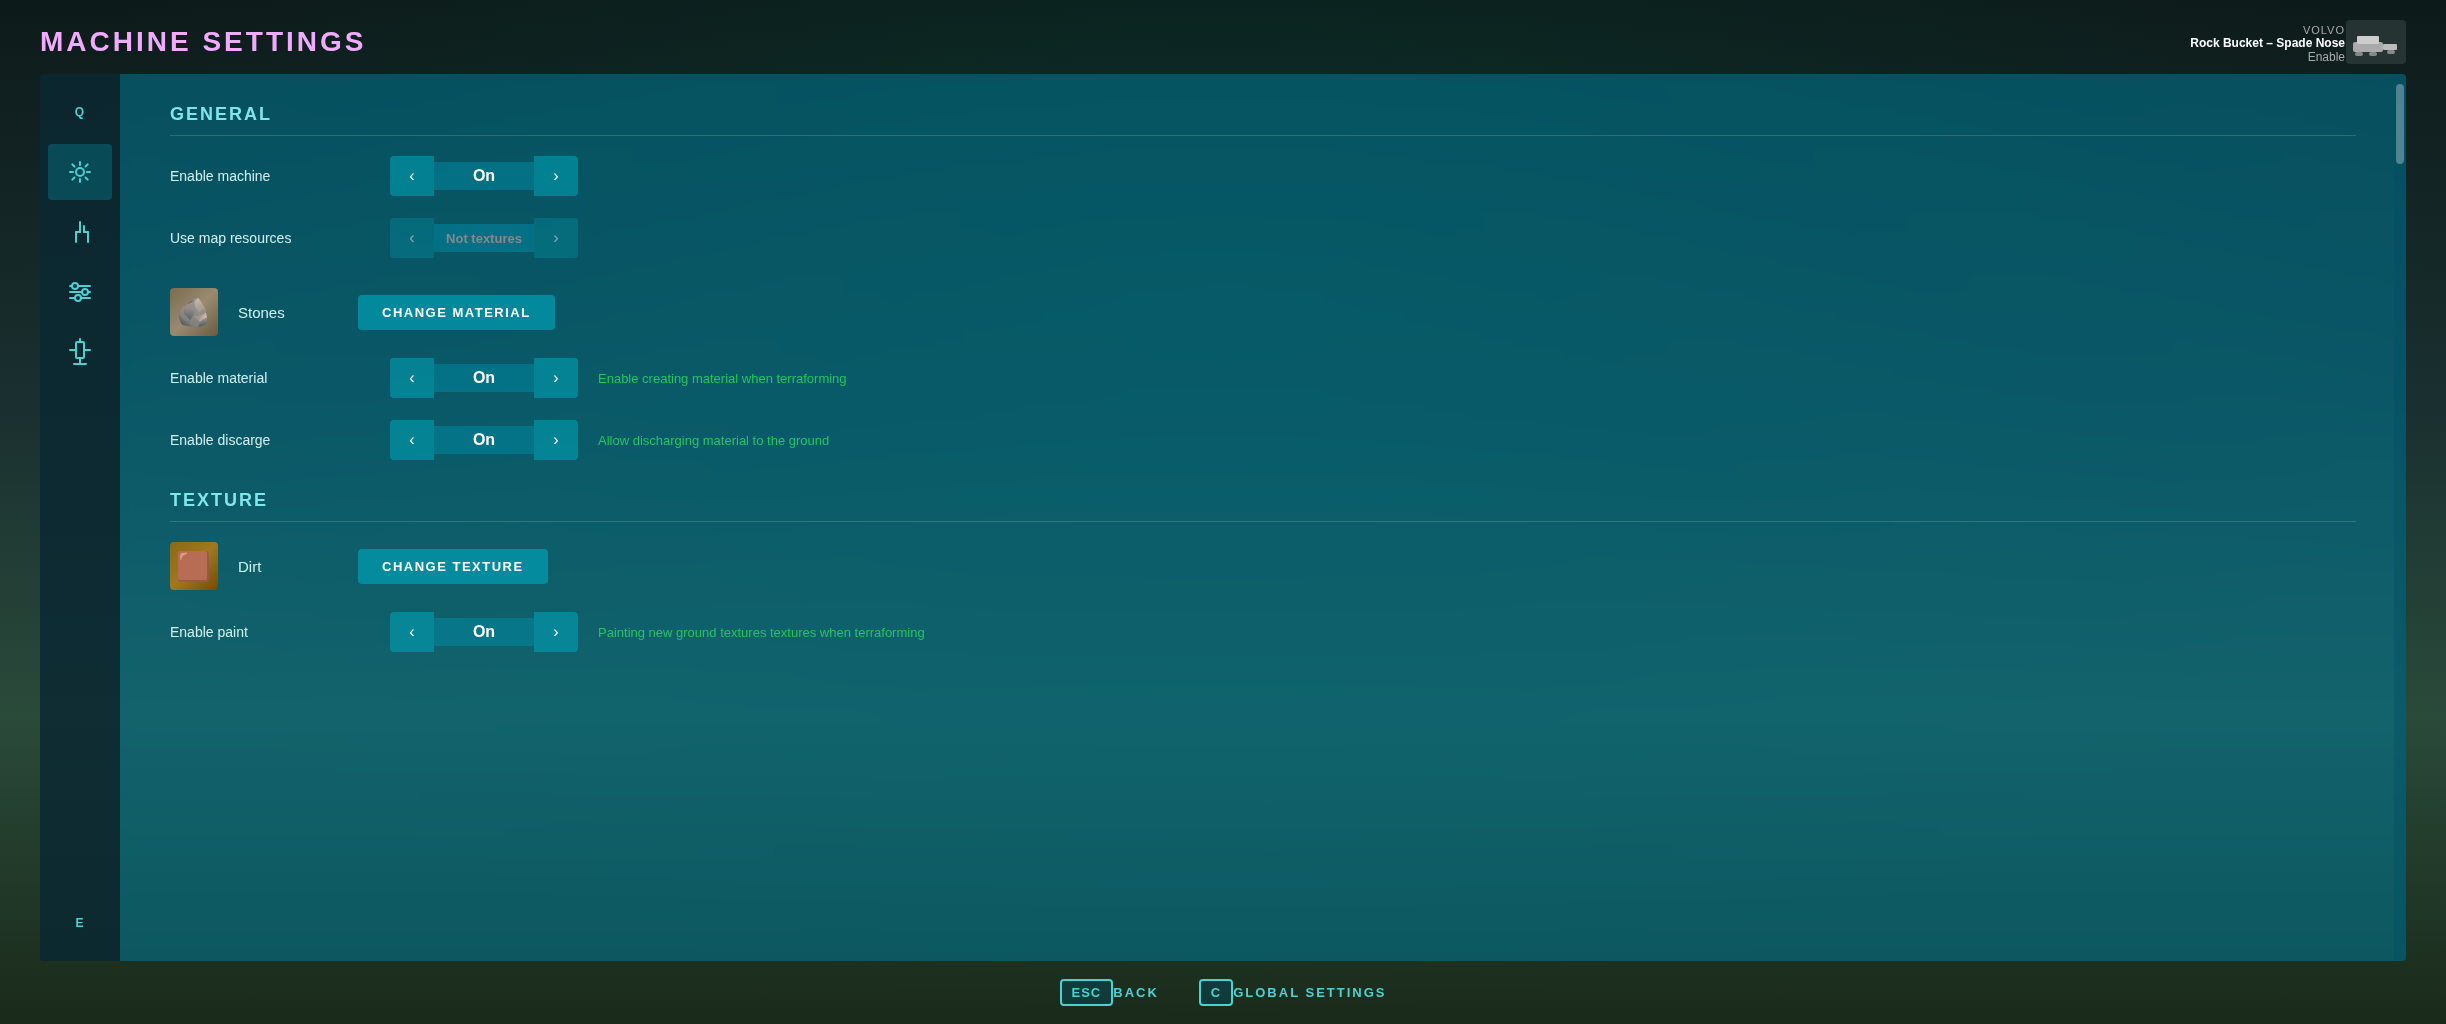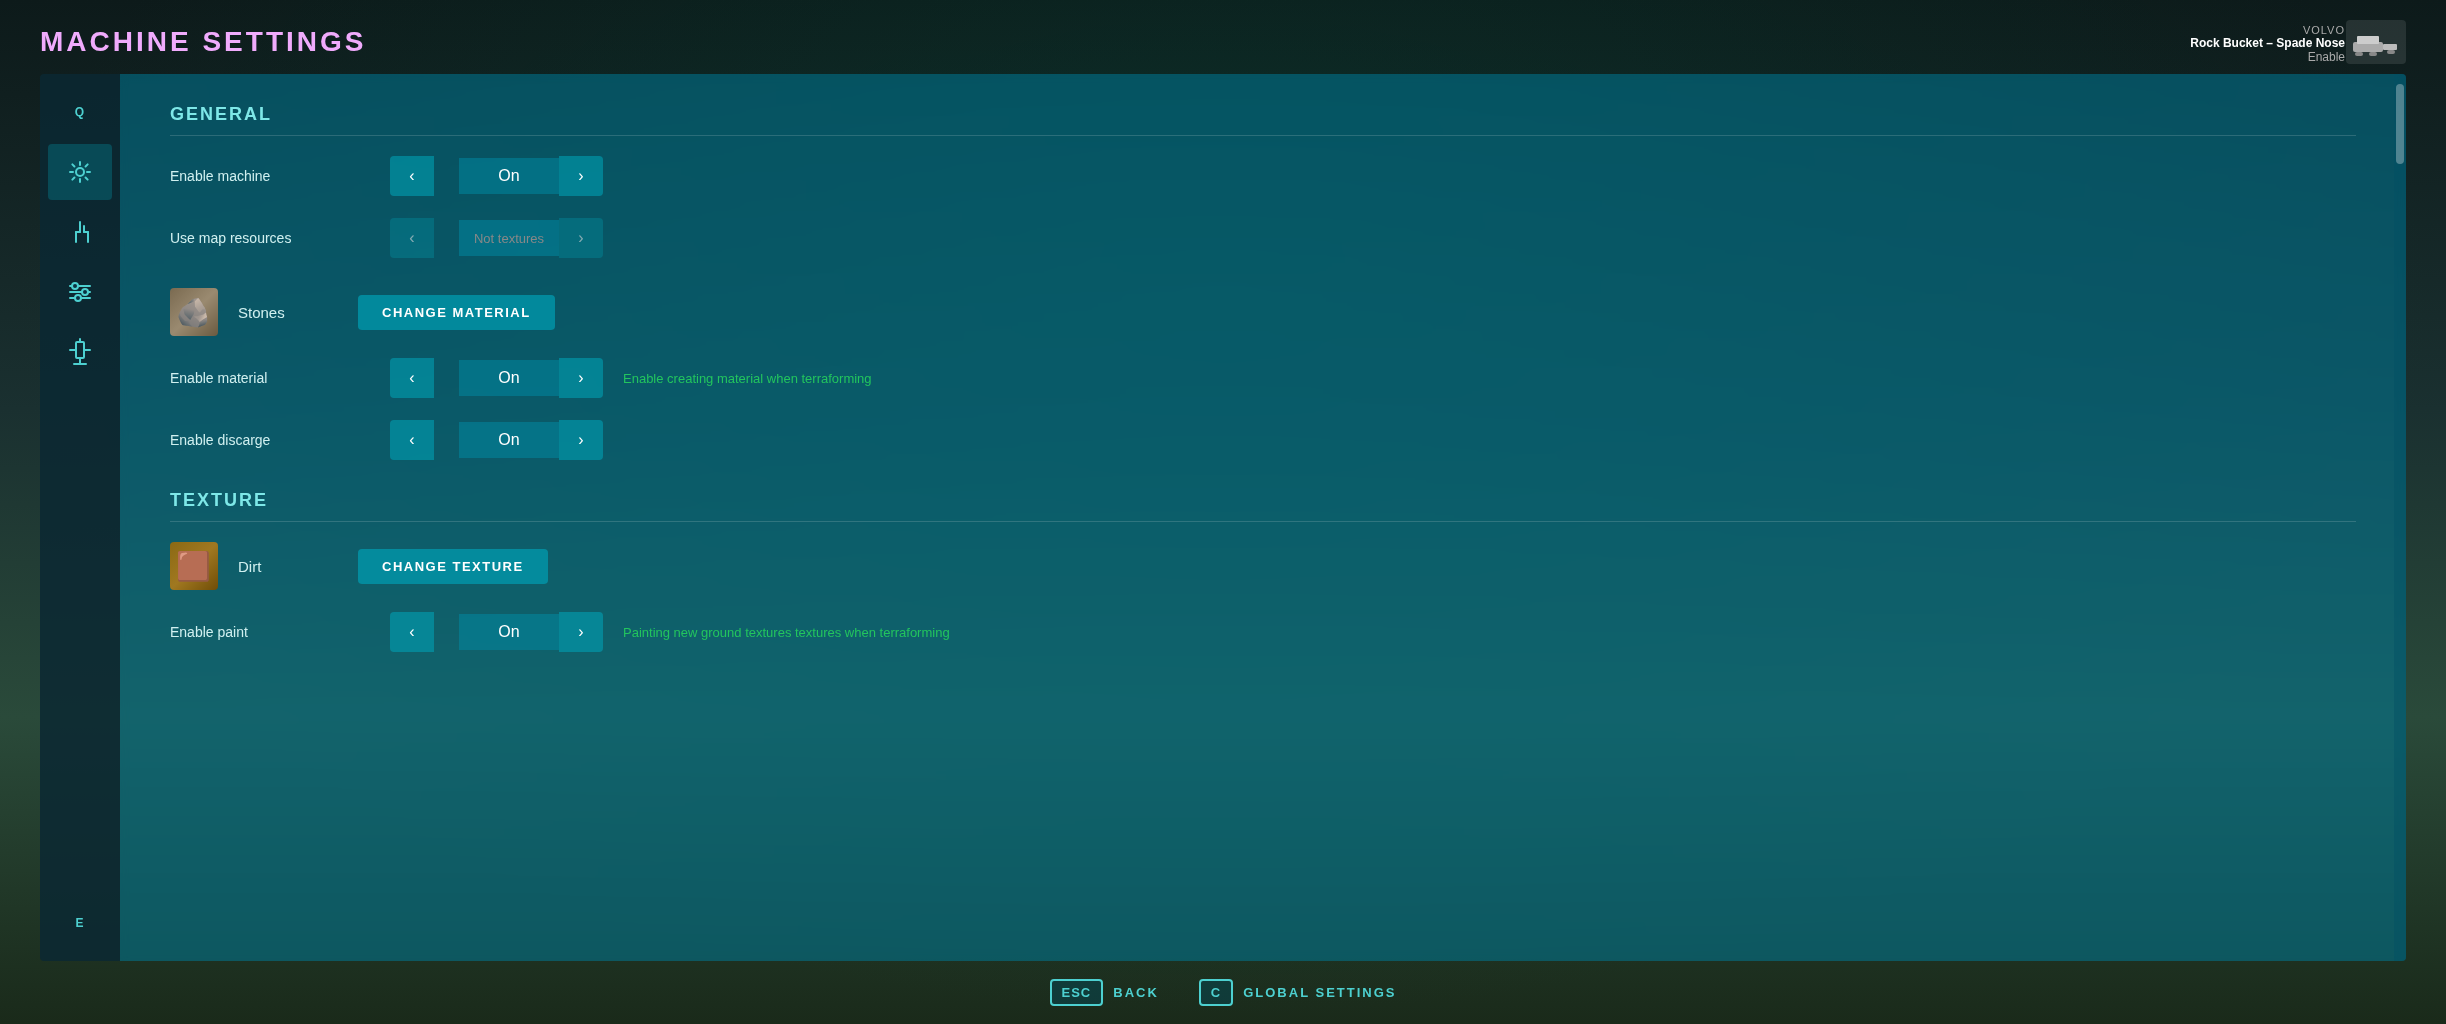--- a/index.html
+++ b/index.html
@@ -226,29 +226,28 @@
     }
     .toggle-btn:first-child {
       border-radius: 4px 0 0 4px;
     }
     .toggle-btn:last-child {
       border-radius: 0 4px 4px 0;
     }
 
     .toggle-value {
       width: 100px;
-      height: 36px;
+      height: 28px;
       background: rgba(0,140,165,0.5);
       display: flex;
       align-items: center;
       justify-content: center;
       font-size: 16px;
-      font-weight: 400;
+      font-weight: 700;
       color: #fff;
-      margin-left: 25px;
     }
 
     .toggle-value.disabled {
       color: #888;
       font-size: 13px;
     }
 
     .setting-description {
       font-size: 13px;
       color: #22c55e;
@@ -317,21 +316,20 @@
       display: flex;
       justify-content: center;
       align-items: center;
       gap: 40px;
       padding: 18px 40px;
     }
 
     .footer-action {
       display: flex;
       align-items: center;
-      gap: 10px;
       cursor: pointer;
     }
 
     .key-badge {
       border: 2px solid #4dd0d0;
       border-radius: 4px;
       padding: 4px 10px;
       font-size: 13px;
       font-weight: 700;
       color: #4dd0d0;
@@ -471,20 +469,21 @@
           <div class="setting-description">Enable creating material when terraforming</div>
         </div>
 
         <div class="setting-row">
           <div class="setting-label">Enable discarge</div>
           <div class="toggle-control">
             <button class="toggle-btn">‹</button>
             <div class="toggle-value">On</div>
             <button class="toggle-btn">›</button>
           </div>
+          <div class="setting-description">Allow discharging material to the ground</div>
         </div>
       </div>
 
       <div style="margin-top: 30px;">
         <div class="section-label">TEXTURE</div>
 
         <div class="material-row">
           <div class="material-icon material-icon-dirt"></div>
           <div class="material-name">Dirt</div>
           <button class="change-btn">CHANGE TEXTURE</button>

